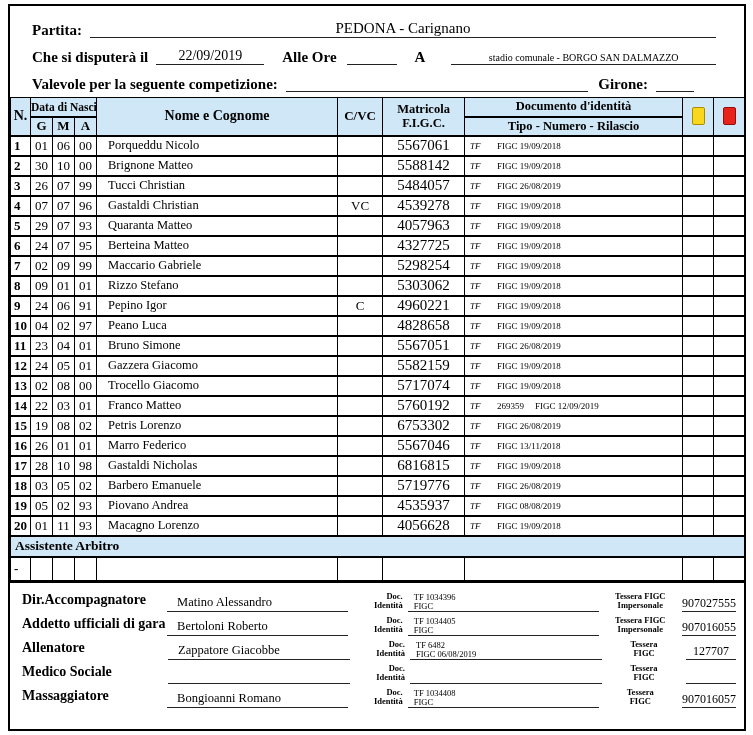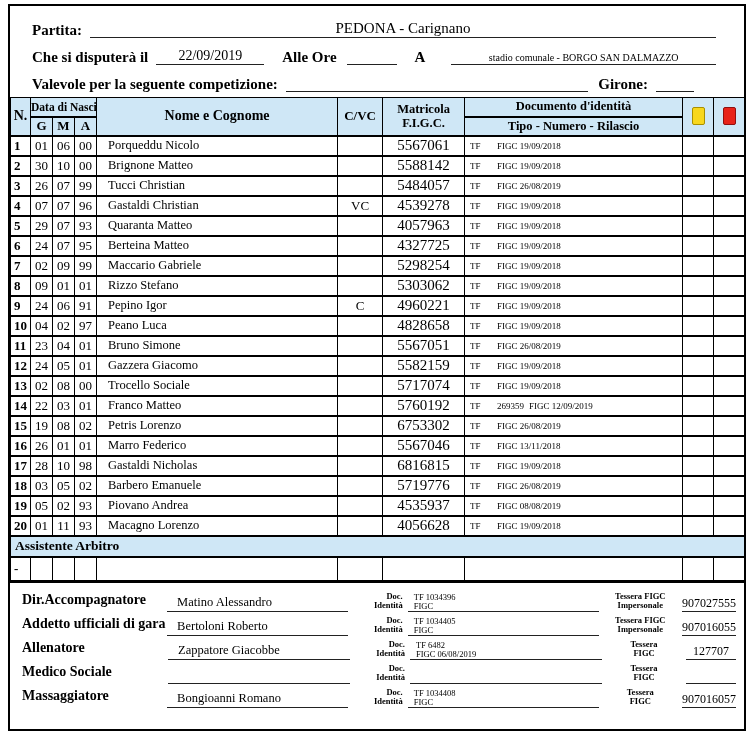--- a/index.html
+++ b/index.html
@@ -34,22 +34,22 @@
   .h-nome{font-size:14px} .h-cvc{font-size:13px}
   .h-mat span{display:block; font-size:12.5px; line-height:1.15;}
   .h-doc{font-size:12.5px} .h-docsub{font-size:12.5px}
   tbody td { height:20px; }
   .c-n { font-weight:bold; font-size:13px; padding-left:3px; }
   .c-d { text-align:center; font-size:13px; }
   .c-name { padding-left:11px; font-size:12.5px; }
   .c-cvc { text-align:center; font-size:13px; }
   .c-mat { text-align:center; font-size:15px; }
   .c-doc { font-size:9px; padding-left:5px; }
-  .doc-tipo { display:inline-block; min-width:27px; }
-  .doc-num { margin-right:5px;text-align:right; }
+  .doc-tipo { display:inline-block; min-width:27px;font-style:italic; }
+  .doc-num { margin-right:11px;text-align:right; }
   .doc-num:empty { margin-right:0; }
   .band td { background:var(--header-blue,#cfe7f6); font-weight:bold; font-size:13.5px;
     padding-left:4px; height:21px; border-top:2.5px solid #000; }
   .empty-row td { height:24px; }
   .card { width:13px; height:18px; border-radius:2px; margin:2px auto; }
   .card-y { background:var(--card-yellow,#f8d71e); border:1.3px solid #a98f00; }
   .card-r { background:var(--card-red,#e8231a); border:1.3px solid #8f0f0f; }
 
   
   .staff { padding:5px 8px 0 6px; border-top:1px solid #000; }
@@ -308,21 +308,21 @@
           </td>
           <td></td>
           <td></td>
         </tr>
 
         <tr>
           <td class="c-n">13</td>
           <td class="c-d">02</td>
           <td class="c-d">08</td>
           <td class="c-d">00</td>
-          <td class="c-name">Trocello Sociale</td>
+          <td class="c-name">Trocello Giacomo</td>
           <td class="c-cvc"></td>
           <td class="c-mat">5717074</td>
           <td class="c-doc">
             <span class="doc-tipo">TF</span><span class="doc-num"></span><span class="doc-ril">FIGC 19/09/2018</span>
           </td>
           <td></td>
           <td></td>
         </tr>
 
         <tr>

